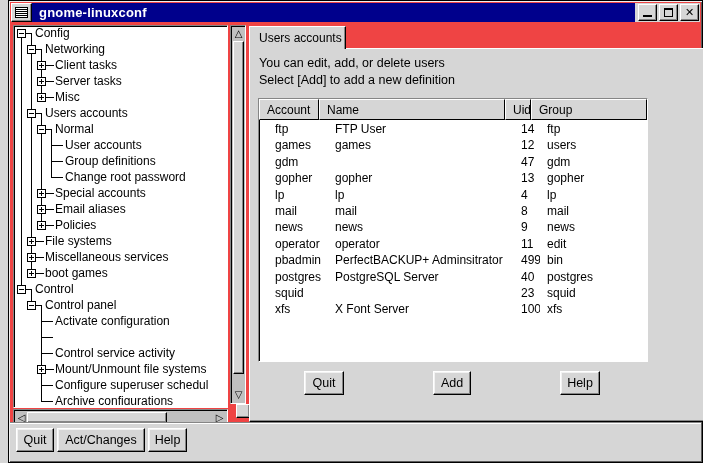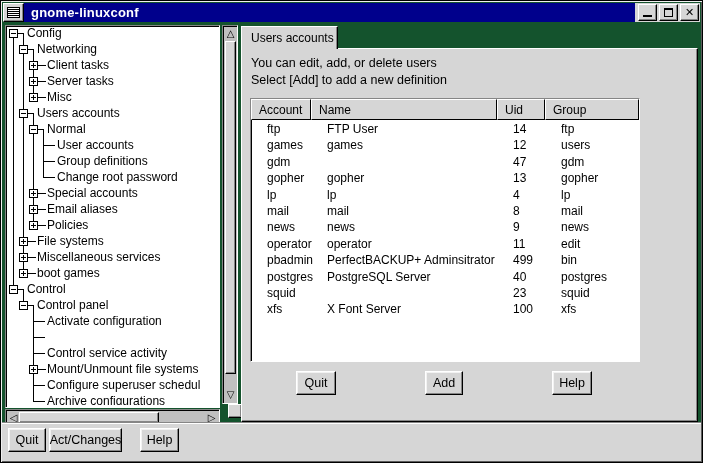--- a/index.html
+++ b/index.html
@@ -6,23 +6,24 @@
   html,body { width:703px; height:463px; }
   body {
     font-family: "Liberation Sans", sans-serif;
     background:#d6d6d6;
     position:relative;
     overflow:hidden;
     color:#000;
   }
   .window {
     position:absolute; inset:0;
-    background:#14532d;
+    background:#ef4444;
     border:1px solid #000;
     box-shadow: inset 1px 1px 0 #efefef, inset -1px -1px 0 #5c5c5c;
+    margin-left: 8px;
   }
   
   .raised {
     background:#d6d6d6;
     border:1px solid;
     border-color:#fff #000 #000 #fff;
     box-shadow: inset -1px -1px 0 #868686;
   }
   .sunken {
     border:1px solid;
@@ -73,21 +74,21 @@
   .nbbody { position:absolute; left:0; top:23px; width:457px; height:374px; }
   .desc { position:absolute; left:9px; font-size:12.5px; white-space:nowrap; }
   .desc1 { top:7px; } .desc2 { top:24px; }
   
   .clist { position:absolute; left:8px; top:49px; width:390px; height:264px; background:#fff; }
   .chead { display:flex; height:21px; }
   .hdr {
     background:#d6d6d6; border:1px solid; border-color:#fff #000 #000 #fff;
     font-size:12px; padding:3px 0 4px 7px; overflow:hidden; white-space:nowrap;
   }
-  .h0,.c0 { width:60px; } .h1,.c1 { width:186px; } .h2,.c2 { width:48px; } .h3,.c3 { flex:1; }
+  .h0,.c0 { width:60px; } .h1,.c1 { width:186px; } .h2,.c2 { width:26px; } .h3,.c3 { flex:1; }
   .cbody { position:absolute; left:1px; right:1px; top:22px; bottom:1px; overflow:hidden; background:#fff;padding-left:8px; }
   .crow { display:flex; height:16.4px; }
   .cc { font-size:12px; line-height:16.4px; padding-left:7px; white-space:nowrap; overflow:hidden; }
   
   .btn {
     position:absolute; height:24px; font-size:12.5px;
     display:flex; align-items:center; justify-content:center;
     background:#d6d6d6; border:1px solid; border-color:#fff #000 #000 #fff;
     box-shadow: inset -1px -1px 0 #868686, inset 1px 1px 0 #f2f2f2;
     cursor:default;
@@ -96,21 +97,21 @@
   .pb-add  { left:183px; top:322px; width:38px; }
   .pb-help { left:310px; top:322px; width:40px; }
   
   .bottombar {
     position:absolute; left:1px; right:1px; bottom:1px; height:39px;
     border-top:1px solid #868686; box-shadow: inset 0 1px 0 #fff;
     background:#d6d6d6;
   }
   .bb-btn { position:relative; top:5px; height:24px; }
   .bb-quit { left:6px; width:38px; }
-  .bb-act  { left:9px; width:73px; }
+  .bb-act  { left:9px; width:88px; }
   .bb-help { left:12px; width:39px; }
   .bb-btn { position:absolute; }
 </style>
 </head>
 <body>
 
 <div class="window">
 
   <div class="titlebar">
     <div class="menubtn raised">

